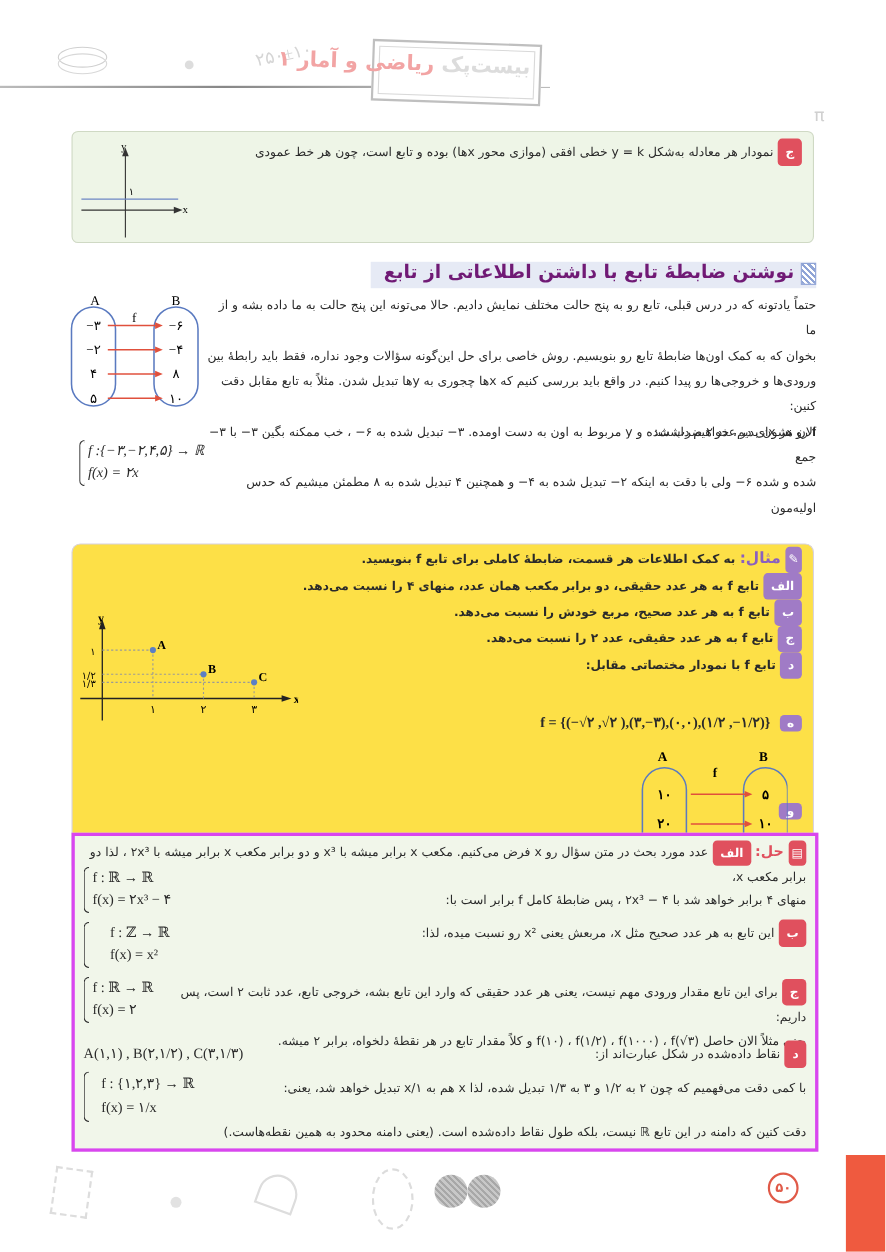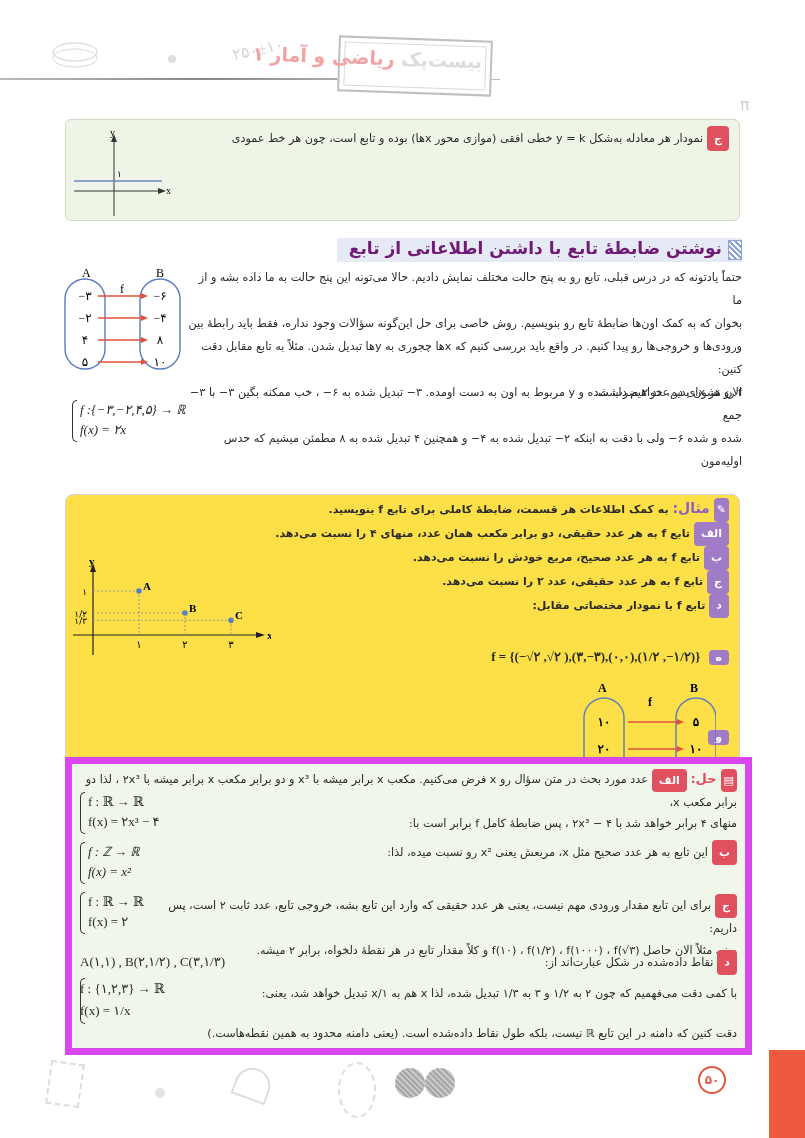--- a/index.html
+++ b/index.html
@@ -23,21 +23,21 @@
   .badge.purple{background:#a07bc6;}
   .para{font-size:11.2px;line-height:23px;}
   
   .sec-title{right:63px;top:238px;height:24px;width:405px;background:#e6eaf5;border-right:0;}
   .sec-title span{font-weight:bold;color:#701a75;font-size:17px;}
   .stripe{display:inline-block;width:12px;height:18px;background:repeating-linear-gradient(45deg,#8fa4d6 0 2px,#fff 2px 4px);border:1px solid #8fa4d6;vertical-align:middle;margin-left:6px;}
   
   .ex-box{background:#fde047;border:1px solid #d8d2df;border-radius:8px;margin-top:36px;}
   .ex-item{font-size:11px;font-weight:bold;line-height:22px;}
   
-  .sol-box{background:#f1f6ea;border:7px solid #d946ef;}
+  .sol-box{background:#f1f6ea;border:3px solid #d946ef;}
   .math{font-family:"Liberation Serif","DejaVu Serif",serif;font-size:13px;}
   .brace{position:absolute;left:0;top:0;border-left:1px solid #333;border-top:1px solid #333;border-bottom:1px solid #333;width:4px;border-radius:6px 0 0 6px;}
   .pagenum{right:79px;top:1066px;width:24px;height:24px;border:2px solid #e05a48;border-radius:50%;color:#e05a48;font-weight:bold;font-size:12px;text-align:center;line-height:24px;}
   .dot{width:30px;height:30px;border-radius:50%;background:repeating-linear-gradient(45deg,#a8a8a8 0 2px,#c8c8c8 2px 4px);}
   .orange{right:0;top:1050px;width:36px;height:88px;background:#ef5a3f;}
 </style>
 </head>
 <body>
 
 <div class="abs hdr-line"></div>
@@ -202,21 +202,21 @@
         <div>f : ℝ → ℝ</div>
         <div>f(x) = ۲x³ − ۴</div>
       </div>
   </div>
 
   <div class="abs rtl para" style="right:8px;top:76px;width:540px;">
     <span class="badge red">ب</span><span>این تابع به هر عدد صحیح مثل x، مربعش یعنی x² رو نسبت میده، لذا:</span>
   </div>
   <div class="abs math" style="left:8px;top:78px;">
     <div class="brace" style="height:40px;"></div>
-    <div style="padding-left:8px;line-height:20px;font-style:italic;">
+    <div style="padding-left:24px;line-height:20px;">
         <div>f : ℤ → ℝ</div>
         <div>f(x) = x²</div>
       </div>
   </div>
 
   <div class="abs rtl para" style="right:8px;top:130px;width:580px;line-height:22px;">
     <div><span class="badge red">ج</span><span>برای این تابع مقدار ورودی مهم نیست، یعنی هر عدد حقیقی که وارد این تابع بشه، خروجی تابع، عدد ثابت ۲ است، پس داریم:</span></div>
     <div>یعنی مثلاً الان حاصل f(۱۰) ، f(۱/۲) ، f(۱۰۰۰) ، f(√۳) و کلاً مقدار تابع در هر نقطهٔ دلخواه، برابر ۲ میشه.</div>
   </div>
   <div class="abs math" style="left:8px;top:128px;">
@@ -227,21 +227,21 @@
       </div>
   </div>
 
   <div class="abs rtl para" style="right:8px;top:186px;width:400px;">
     <span class="badge red">د</span><span>نقاط داده‌شده در شکل عبارت‌اند از:</span>
   </div>
   <div class="abs math" style="left:8px;top:190px;">A(۱,۱) , B(۲,۱/۲) , C(۳,۱/۳)</div>
   <div class="abs rtl para" style="right:8px;top:218px;width:540px;">با کمی دقت می‌فهمیم که چون ۲ به ۱/۲ و ۳ به ۱/۳ تبدیل شده، لذا x هم به ۱/x تبدیل خواهد شد، یعنی:</div>
   <div class="abs math" style="left:8px;top:214px;">
     <div class="brace" style="height:44px;"></div>
-    <div style="padding-left:0;line-height:22px;">
+    <div style="padding-left:16px;line-height:22px;">
         <div>f : {۱,۲,۳} → ℝ</div>
         <div>f(x) = ۱/x</div>
       </div>
   </div>
   <div class="abs rtl para" style="right:8px;top:258px;width:600px;">دقت کنین که دامنه در این تابع ℝ نیست، بلکه طول نقاط داده‌شده است. (یعنی دامنه محدود به همین نقطه‌هاست.)</div>
 </div>
 
 <div class="abs" style="left:48px;top:1062px;width:30px;height:40px;border:2px dashed #ddd;transform:rotate(8deg);"></div>
 <div class="abs" style="left:155px;top:1088px;width:10px;height:10px;border-radius:50%;background:#e2e2e2;"></div>
 <div class="abs" style="left:235px;top:1068px;width:32px;height:28px;border:2px solid #ddd;border-radius:20px 20px 0 0;transform:rotate(20deg);"></div>

